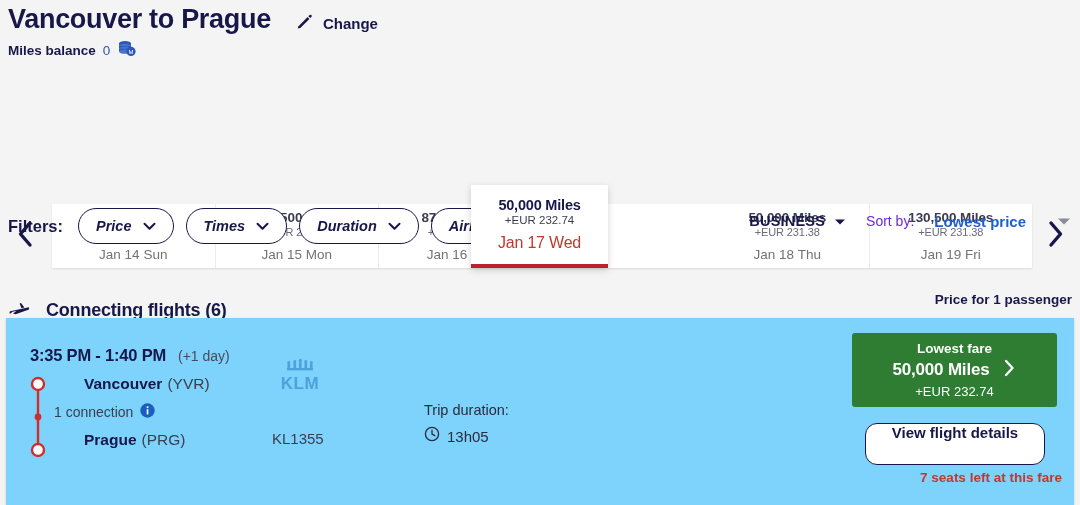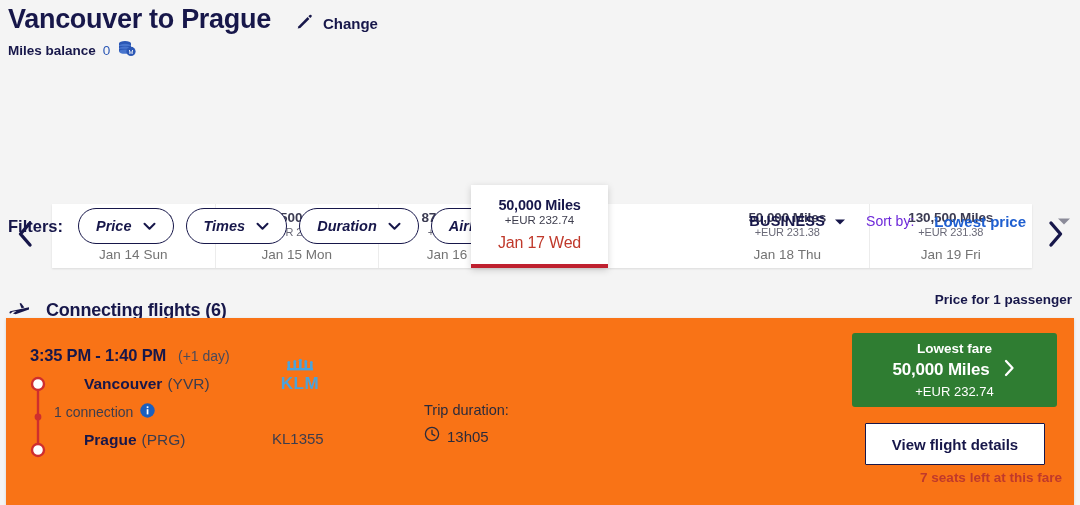--- a/index.html
+++ b/index.html
@@ -83,21 +83,21 @@
   .sort-caret { margin-left: 20px; cursor: pointer; }
 
   
   .section-head { position: absolute; left: 8px; top: 300px; display: flex; align-items: flex-start; gap: 16px; }
   .section-title { font-size: 18px; font-weight: bold; color: #17174a; letter-spacing: -0.2px; }
   .price-note { position: absolute; right: 8px; top: 292px; font-size: 13.5px; font-weight: bold; color: #17174a; }
 
   
   .flight-card {
     position: absolute; left: 6px; top: 318px; width: 1068px; height: 187px;
-    background: #f97316; box-shadow: 0 1px 3px rgba(0,0,0,.13);
+    background: #7dd3fc; box-shadow: 0 1px 3px rgba(0,0,0,.13);
   }
 
   .times-row { position: absolute; left: 24px; top: 28px; display: flex; align-items: baseline; gap: 12px; }
   .times { font-size: 16.5px; font-weight: bold; color: #17174a; letter-spacing: -0.2px; }
   .plusday { font-size: 14px; color: #4a4a5a; }
 
   .route { position: absolute; left: 24px; top: 52px; width: 330px; }
   .route-line { position: relative; padding-left: 24px; }
   .rl-graphic { position: absolute; left: 0; top: 5px; width: 16px; height: 84px; }
   .rpt { display: flex; align-items: center; height: 28px; }
@@ -121,22 +121,22 @@
     background: #2f7d32; border-radius: 3px; cursor: pointer;
     display: flex; flex-direction: column; align-items: center; justify-content: center;
   }
   .fare-top { font-size: 13.5px; font-weight: bold; color: #fff; }
   .fare-mid-row { display: flex; align-items: center; gap: 14px; margin-top: 2px; }
   .fare-miles { font-size: 17px; font-weight: bold; color: #fff; letter-spacing: -0.2px; }
   .fare-eur { font-size: 13px; color: #fff; margin-top: 2px; }
 
   .details-btn {
     position: absolute; left: 865px; top: 423px; width: 180px; height: 42px;
-    background: #fff; border: 1.6px solid #17174a; border-radius: 1px; cursor: pointer;
-    display: flex; align-items: center; justify-content: center;
+    background: #fff; border: 1.6px solid #17174a; border-radius: 12px; cursor: pointer;
+    display: flex; justify-content: center;
   }
   .details-label { font-size: 15px; font-weight: bold; color: #17174a; }
   .seats-left {
     position: absolute; left: 901px; top: 470px; width: 180px; text-align: center;
     font-size: 13.5px; font-weight: bold; color: #c0392b;
   }
 </style>
 </head>
 <body>
 

